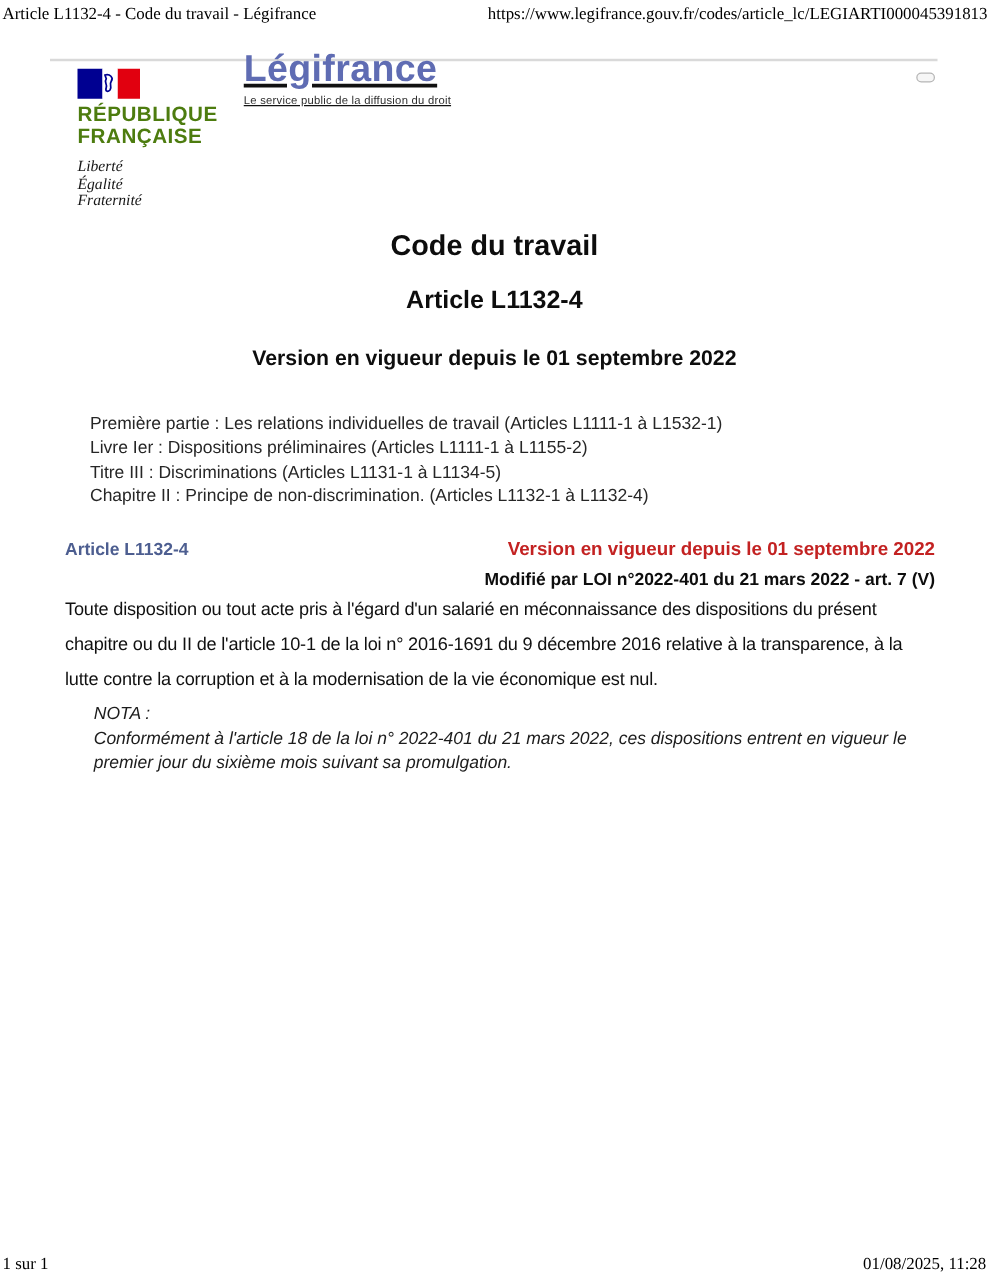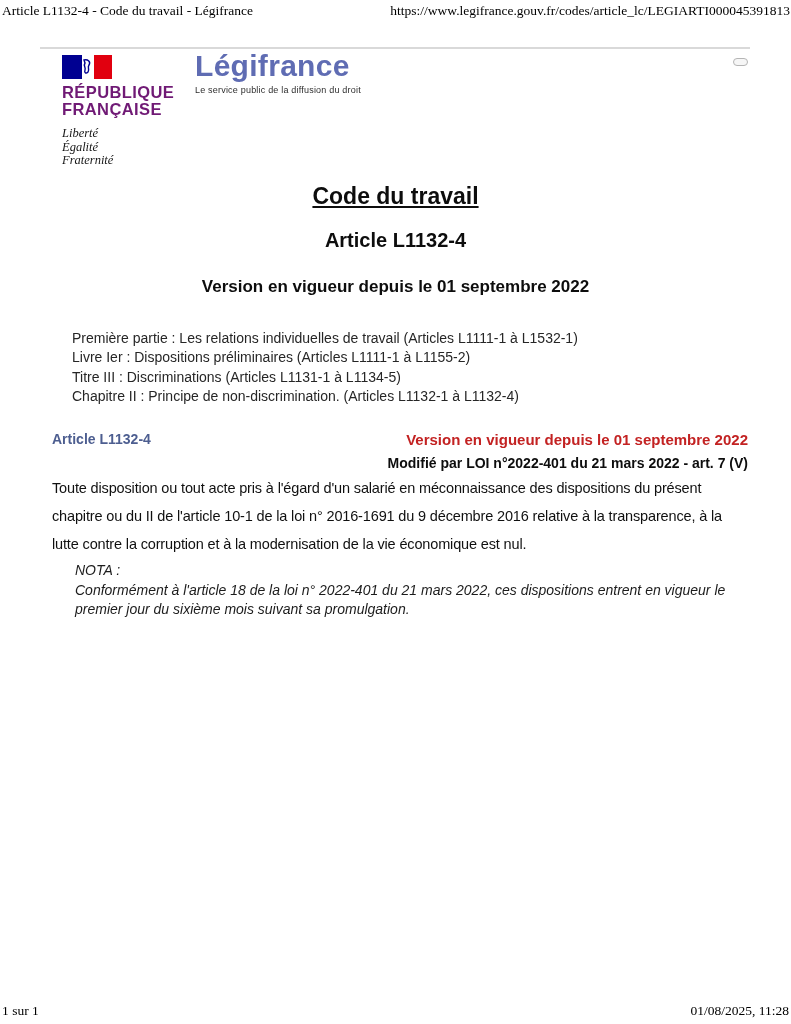--- a/index.html
+++ b/index.html
@@ -22,34 +22,34 @@
         box-sizing:border-box;cursor:pointer;}
 
   
   .marianne{position:absolute;left:62px;top:55px;width:140px;}
   .flag{display:flex;width:50px;height:24px;}
   .flag .b{width:20px;background:var(--flag-blue,#000091);}
   .flag .w{width:12px;background:#fff;position:relative;}
   .flag .w svg{position:absolute;left:0;top:3px;}
   .flag .r{width:18px;background:var(--flag-red,#e1000f);}
   .rep{margin-top:5px;font-weight:bold;font-size:16.5px;line-height:17px;
-       letter-spacing:0.4px;color:#701a75;}
+       letter-spacing:0.4px;color:#4d7c0f;}
   .motto{margin-top:9px;font-family:Liberation Serif, serif;
          font-style:italic;font-size:12.5px;line-height:13.5px;color:#161616;}
 
   
-  .legifrance{position:absolute;left:195px;top:50px;}
+  .legifrance{position:absolute;left:195px;top:40px;text-decoration:underline;}
   .wordmark{font-size:30px;font-weight:600;letter-spacing:0.3px;
             color:var(--lf-blue,#5f6cb3);line-height:32px;}
   .tagline{margin-top:3px;font-size:9px;color:#2e2e2e;letter-spacing:0.2px;}
 
   
   .t-center{position:absolute;left:0;width:791px;text-align:center;
             font-weight:bold;color:#0d0d0d;}
-  .code-title{top:183px;font-size:23px;text-decoration:underline;}
+  .code-title{top:183px;font-size:23px;}
   .article-title{top:229px;font-size:20px;}
   .version-title{top:277px;font-size:17px;}
 
   
   .hierarchy{position:absolute;left:72px;top:329px;font-size:14px;
              line-height:19.3px;color:#262626;}
 
   
   .article-head{position:absolute;left:52px;top:431px;width:696px;
                 display:flex;justify-content:space-between;align-items:flex-start;}

